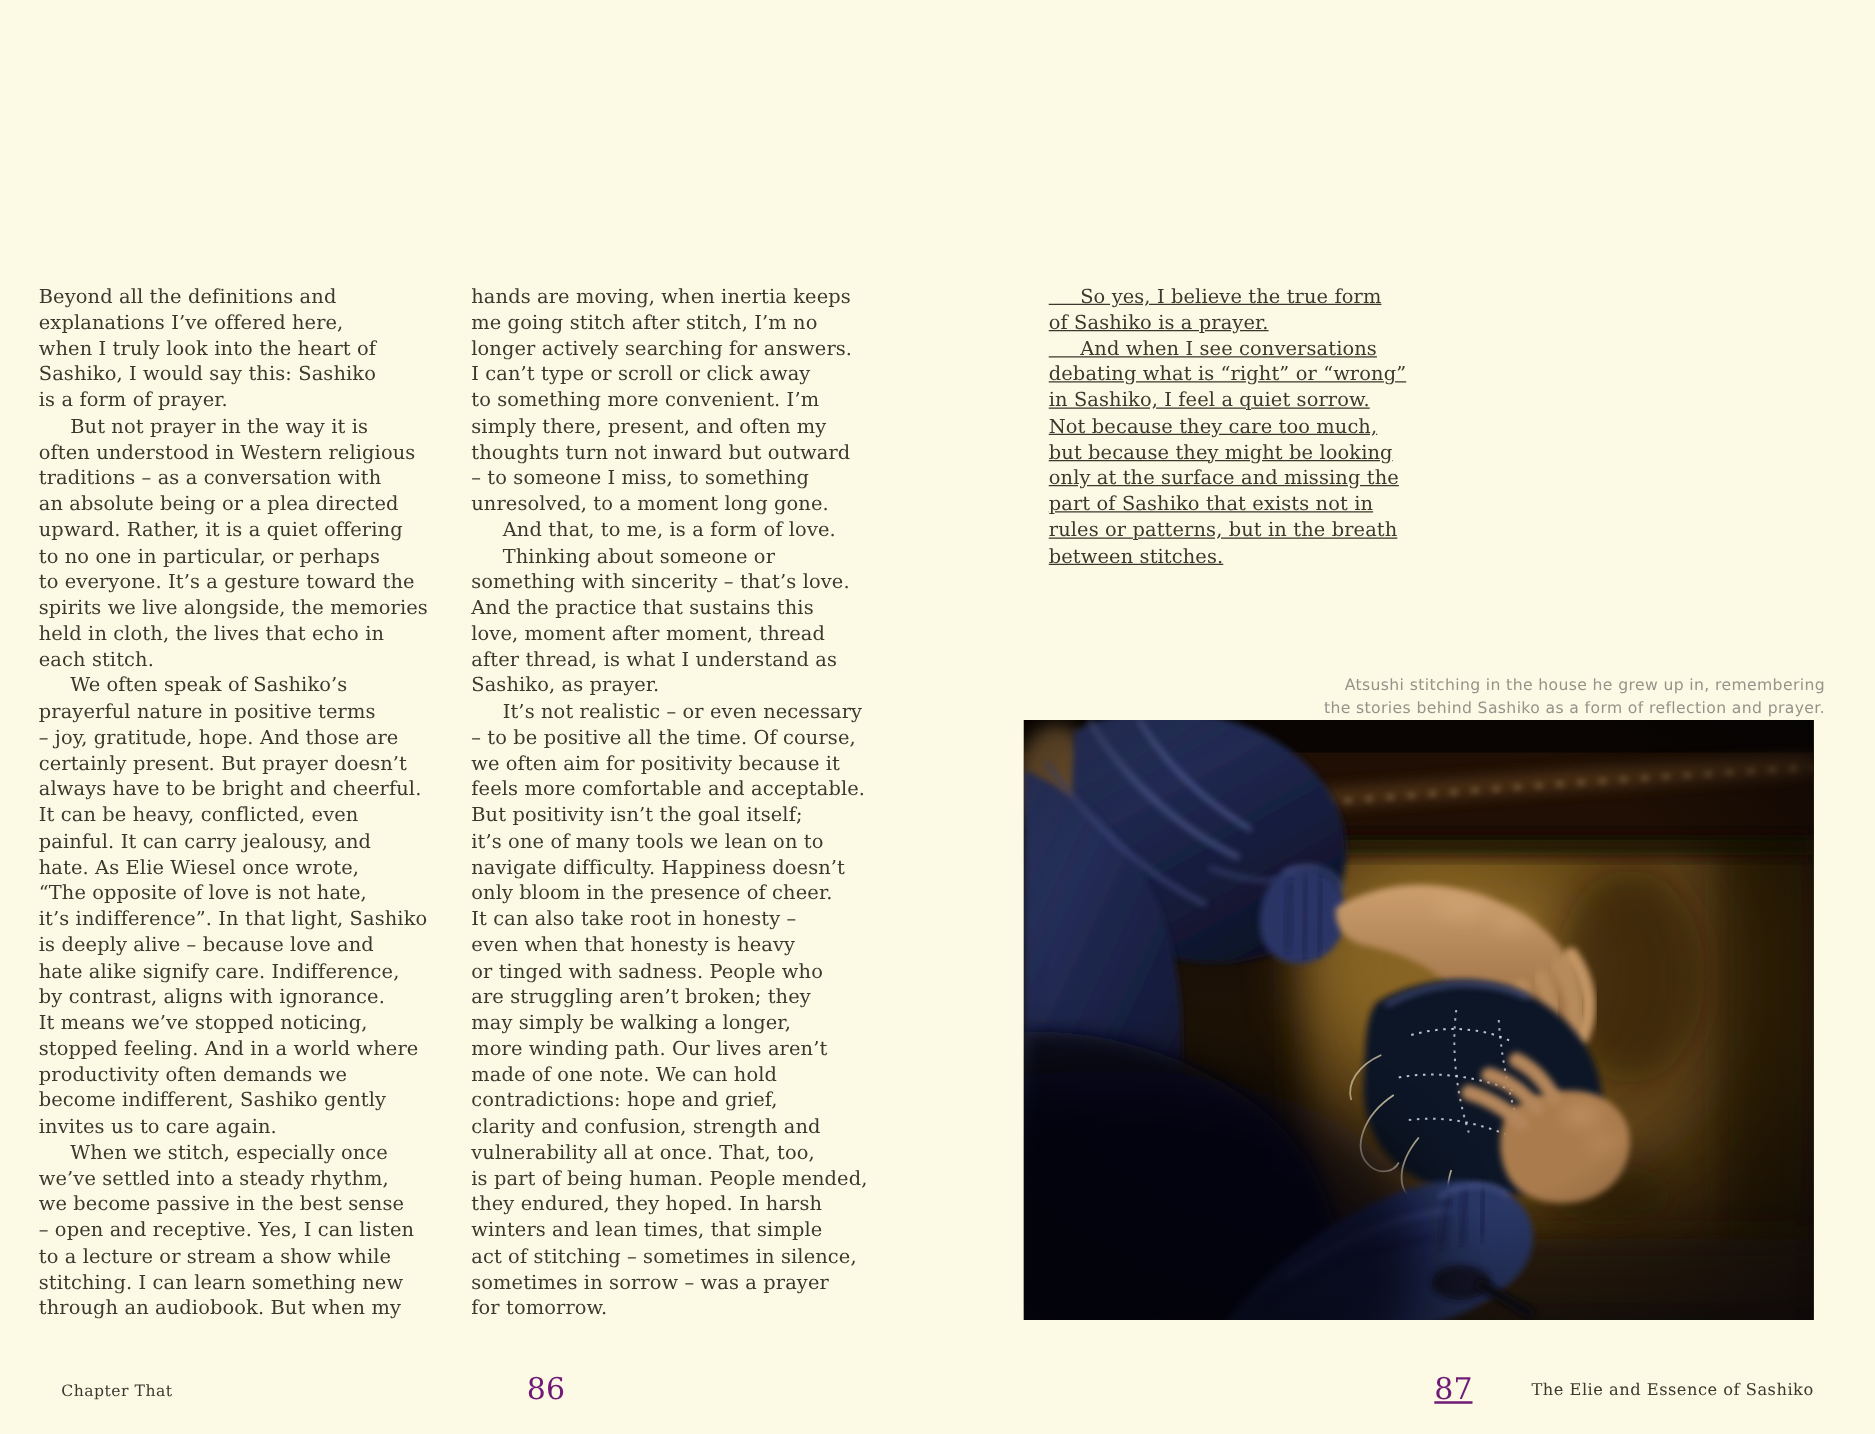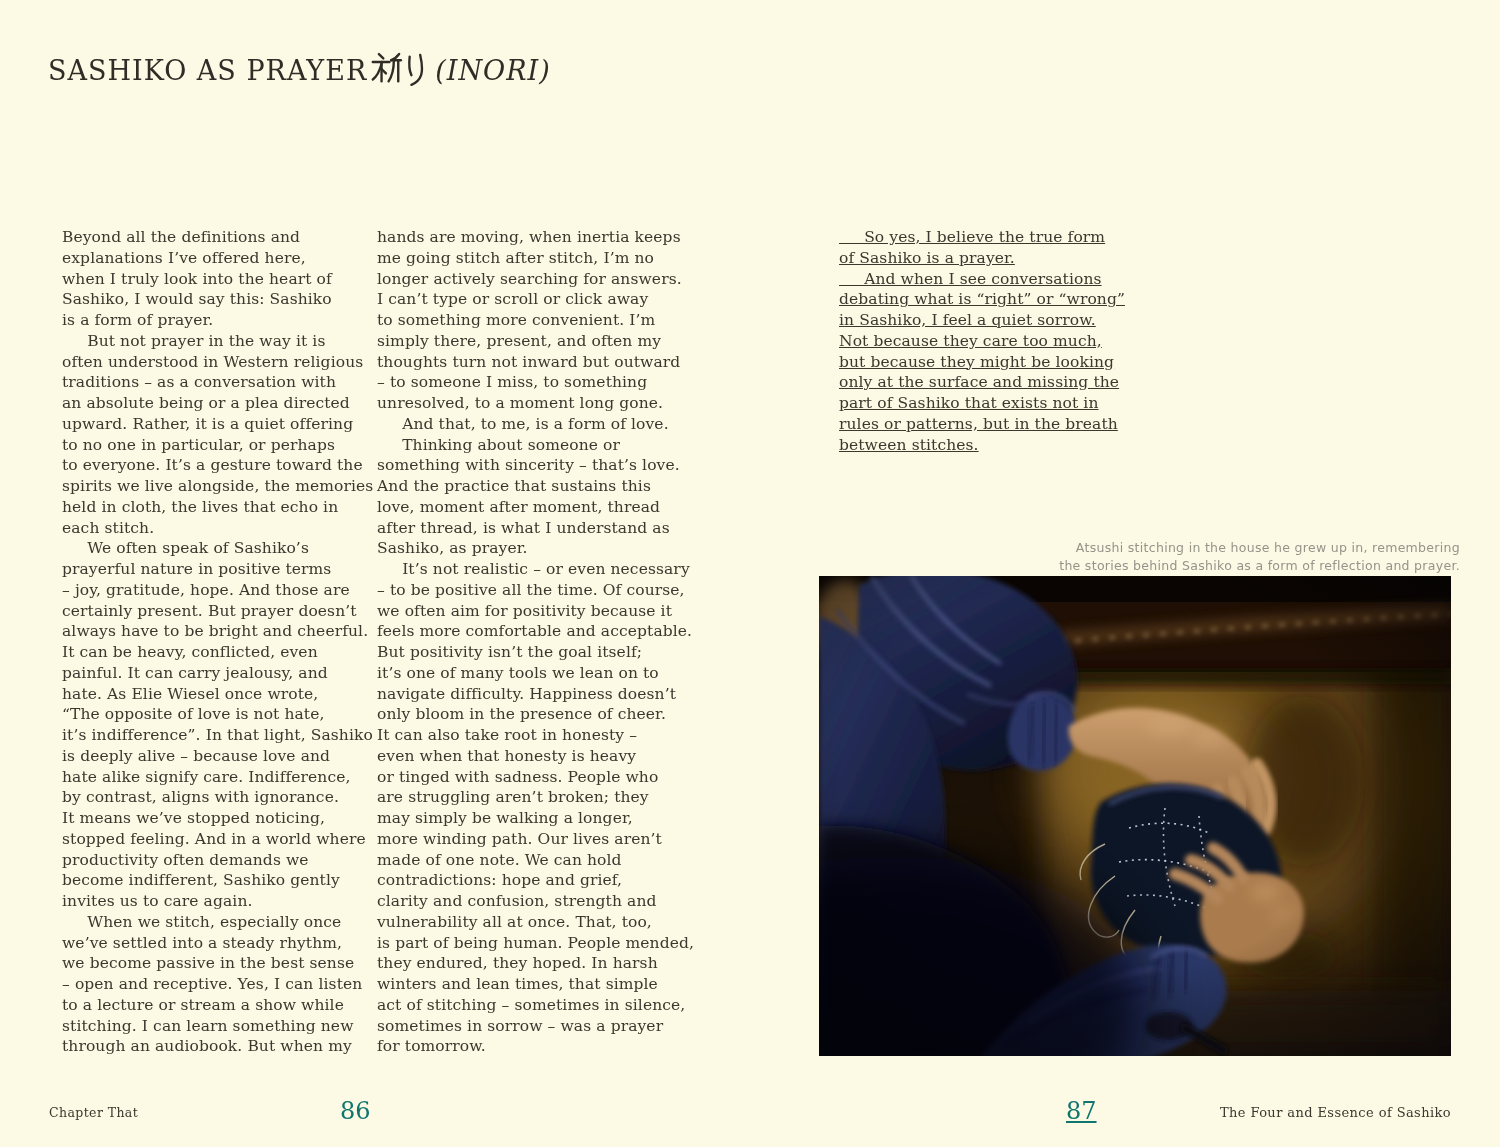--- a/index.html
+++ b/index.html
@@ -13,71 +13,56 @@
   }
   .page-title .romaji{font-style:italic;letter-spacing:1px;}
   .kanji-svg{display:inline-block;vertical-align:-6px;margin:0 6px 0 4px;}
   .sr{position:absolute;width:1px;height:1px;overflow:hidden;clip:rect(0 0 0 0);white-space:nowrap;}
 
   .col{
     position:absolute;top:227px;
     font-family:"DejaVu Serif",serif;font-size:15.5px;line-height:20.75px;
     letter-spacing:0.1px;color:#3b382e;white-space:pre;text-align:left;
   }
-  .col1{left:62px;width:312px;}
+  .col1{left:31px;width:312px;}
   .col2{left:377px;width:312px;}
   .col3{left:839px;width:290px;text-decoration:underline;}
 
   .photo-caption{
     position:absolute;left:819px;top:523px;width:641px;
     font-family:"DejaVu Sans",sans-serif;font-size:12.5px;line-height:18px;
     letter-spacing:0.3px;color:#95948a;text-align:right;white-space:pre-line;margin-top:16px;
   }
 
   .photo{
     position:absolute;left:819px;top:576px;width:632px;height:480px;
     margin:0;padding:0;overflow:hidden;background:#15100a;
   }
   .photo svg{display:block;}
 
   .chapter-label{
     position:absolute;left:49px;top:1105px;
     font-size:12.5px;letter-spacing:0.4px;color:#3b382e;
   }
   .pagenum{
-    position:absolute;top:1097px;width:112px;text-align:left;
-    font-size:24px;color:#0f766e;
+    position:absolute;top:1097px;width:112px;text-align:right;
+    font-size:24px;color:#701a75;
   }
   .pagenum-left{left:340px;}
   .pagenum-right{left:1066px;text-decoration:underline;}
   .section-label{
     position:absolute;left:1150px;top:1105px;width:301px;text-align:right;
     font-size:13px;letter-spacing:0.4px;color:#3b382e;white-space:nowrap;
   }
 </style>
 </head>
 <body>
 
 <div class="screen">
 
-  <h1 class="page-title">
-    <span>SASHIKO AS PRAYER</span><svg class="kanji-svg" width="58" height="34" viewBox="0 0 66 38" fill="none" stroke="#2f2d26" stroke-width="2.7" stroke-linecap="round" stroke-linejoin="round">
-      <path d="M9,2 L14,7"></path>
-      <path d="M2,11 H21"></path>
-      <path d="M12,11 V33"></path>
-      <path d="M12,13 C10,21 7,27 2,31"></path>
-      <path d="M12,19 L17,24"></path>
-      <path d="M32,2 C29,6 26,8 23,9"></path>
-      <path d="M23,9 H34"></path>
-      <path d="M26,9 C26,19 24,27 20,33"></path>
-      <path d="M31,9 V33"></path>
-      <path d="M44,5 C43,14 43,20 46,26"></path>
-      <path d="M56,3 C58,12 59,20 57,26 C55,32 51,35 46,37"></path>
-    </svg><span class="sr">祈り</span><span class="romaji">(INORI)</span>
-  </h1>
 
   <div class="col col1">Beyond all the definitions and
 explanations I’ve offered here,
 when I truly look into the heart of
 Sashiko, I would say this: Sashiko
 is a form of prayer.
      But not prayer in the way it is
 often understood in Western religious
 traditions – as a conversation with
 an absolute being or a plea directed
@@ -298,15 +283,15 @@
         <ellipse cx="350" cy="450" rx="24" ry="14" fill="#14182a" opacity="0.95" filter="url(#f1)"></ellipse>
         <path d="M366,452 L404,474" stroke="#0c1016" stroke-width="9" stroke-linecap="round" filter="url(#f1)"></path>
       </g>
 
       <ellipse cx="70" cy="430" rx="260" ry="150" fill="#040308" opacity="0.75" filter="url(#f4)"></ellipse>
       <rect x="0" y="0" width="632" height="480" fill="url(#gVig)"></rect>
     </svg>
   </figure>
 
   <span class="pagenum pagenum-right">87</span>
-  <span class="section-label">The Four and Essence of Sashiko</span>
+  <span class="section-label">The Elie and Essence of Sashiko</span>
 
 </div>
 
 </body></html>

